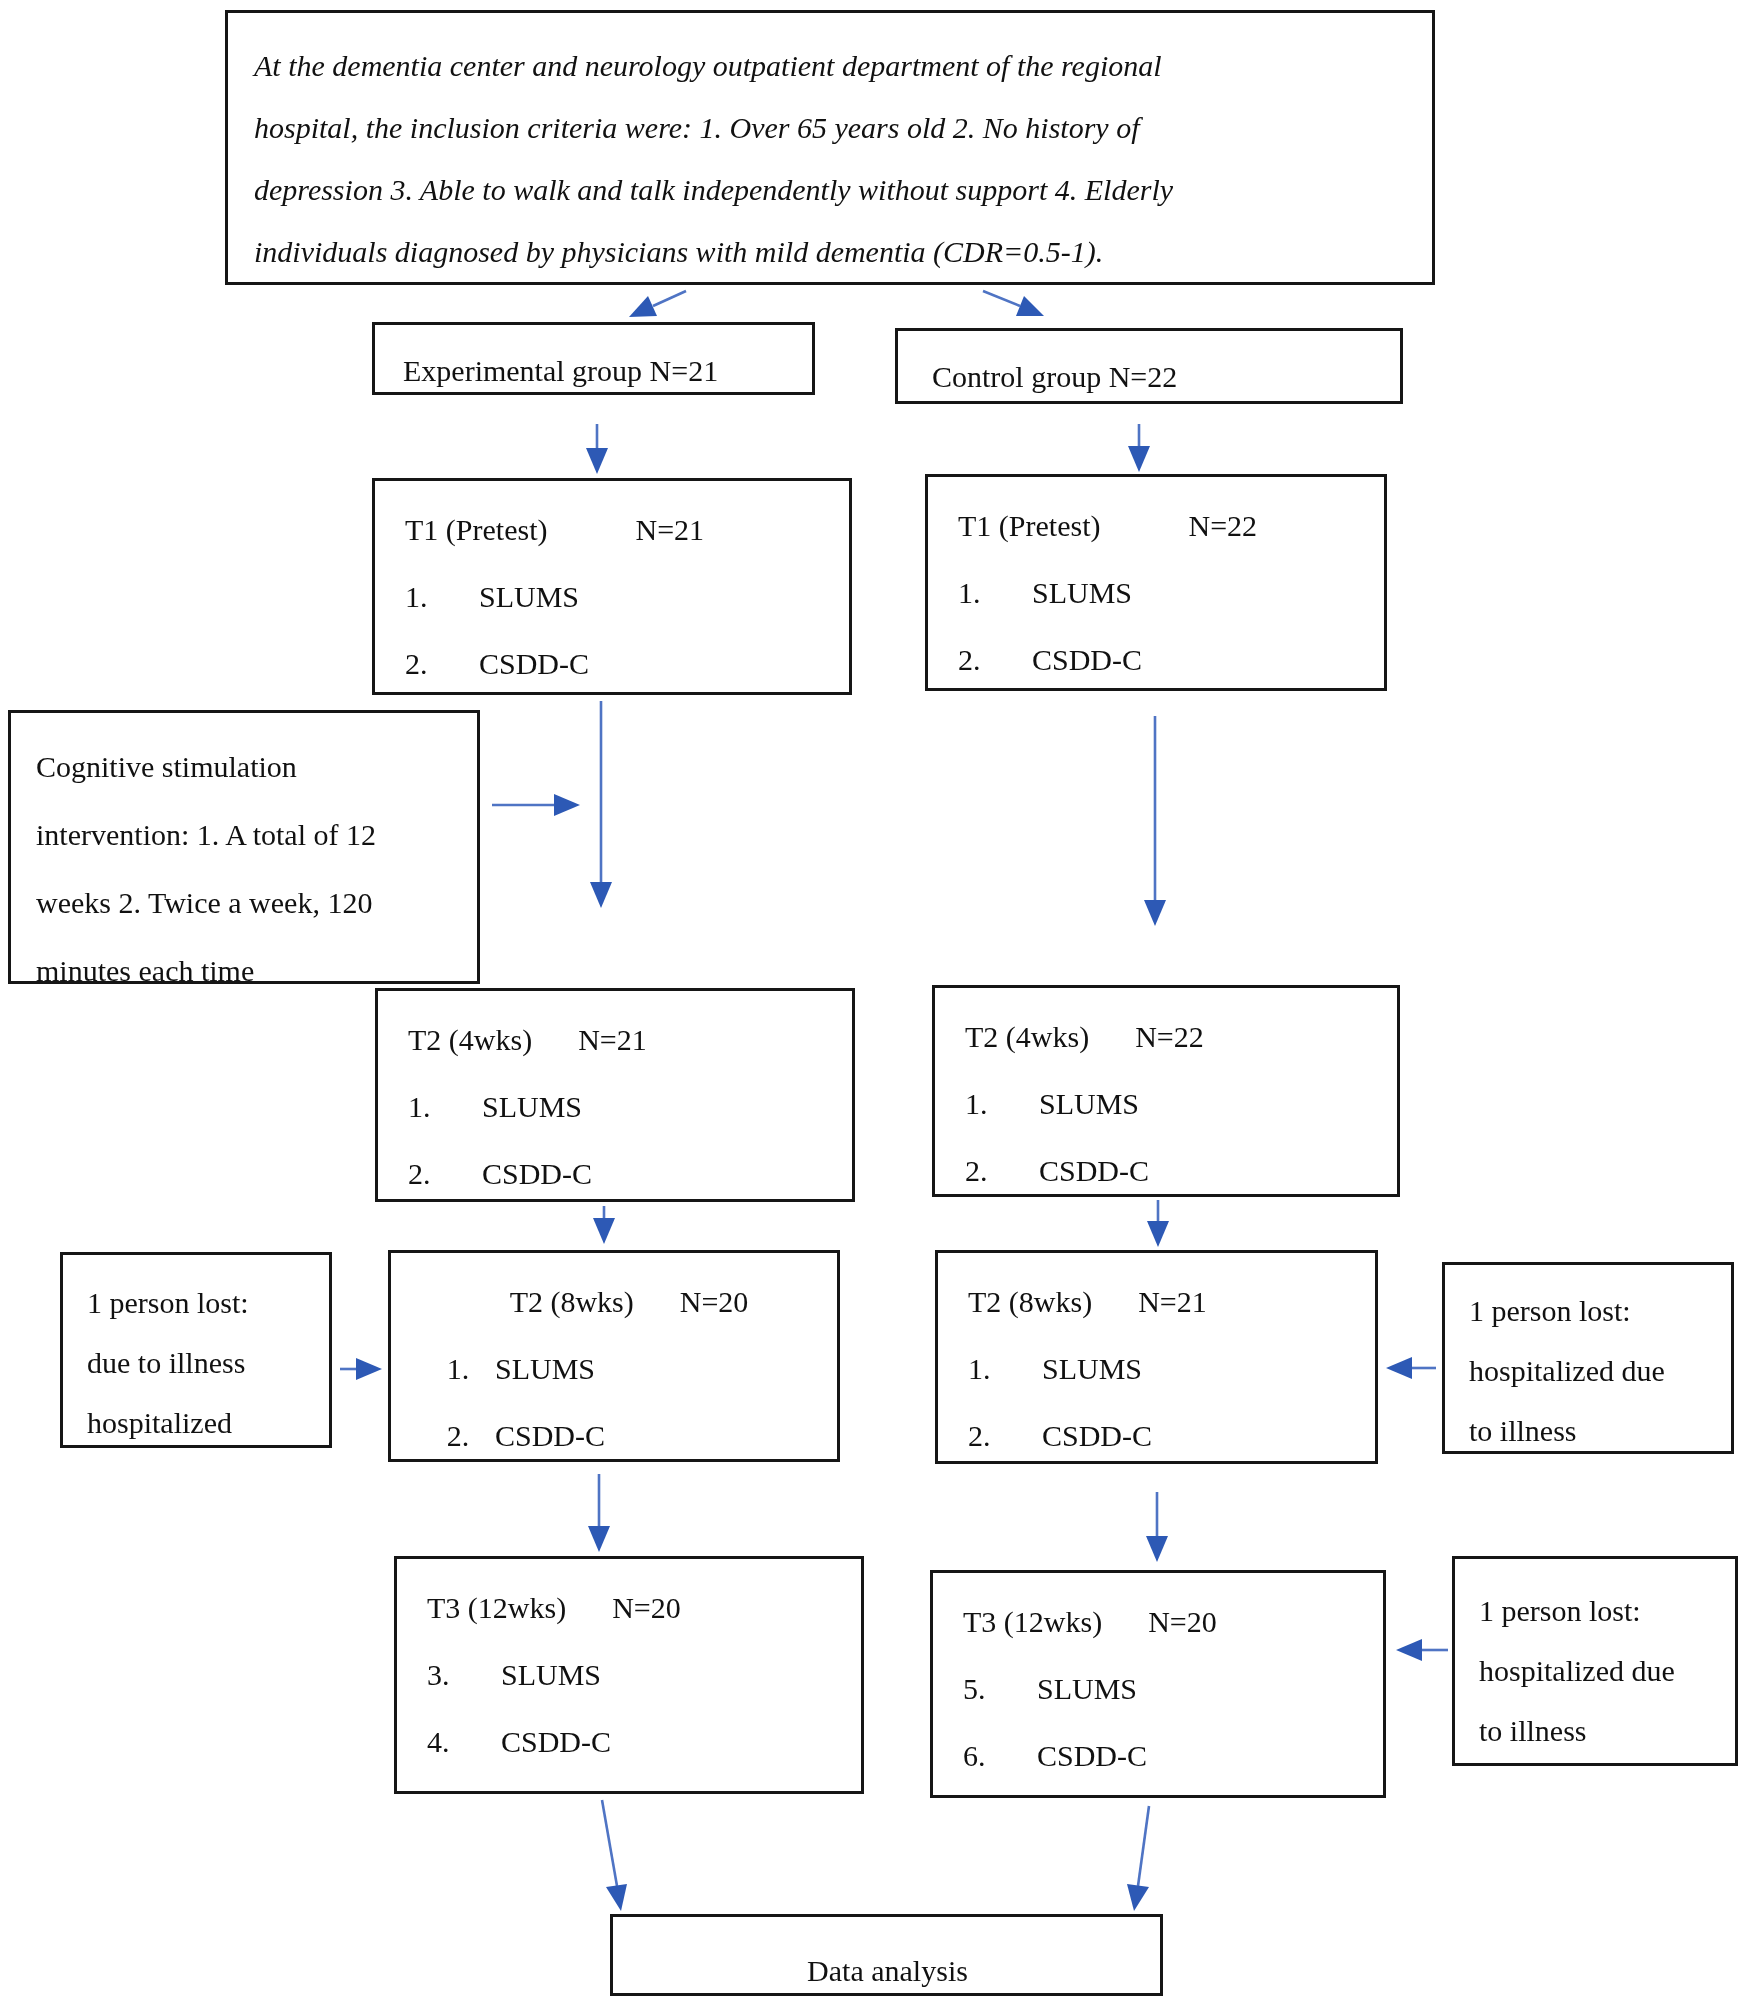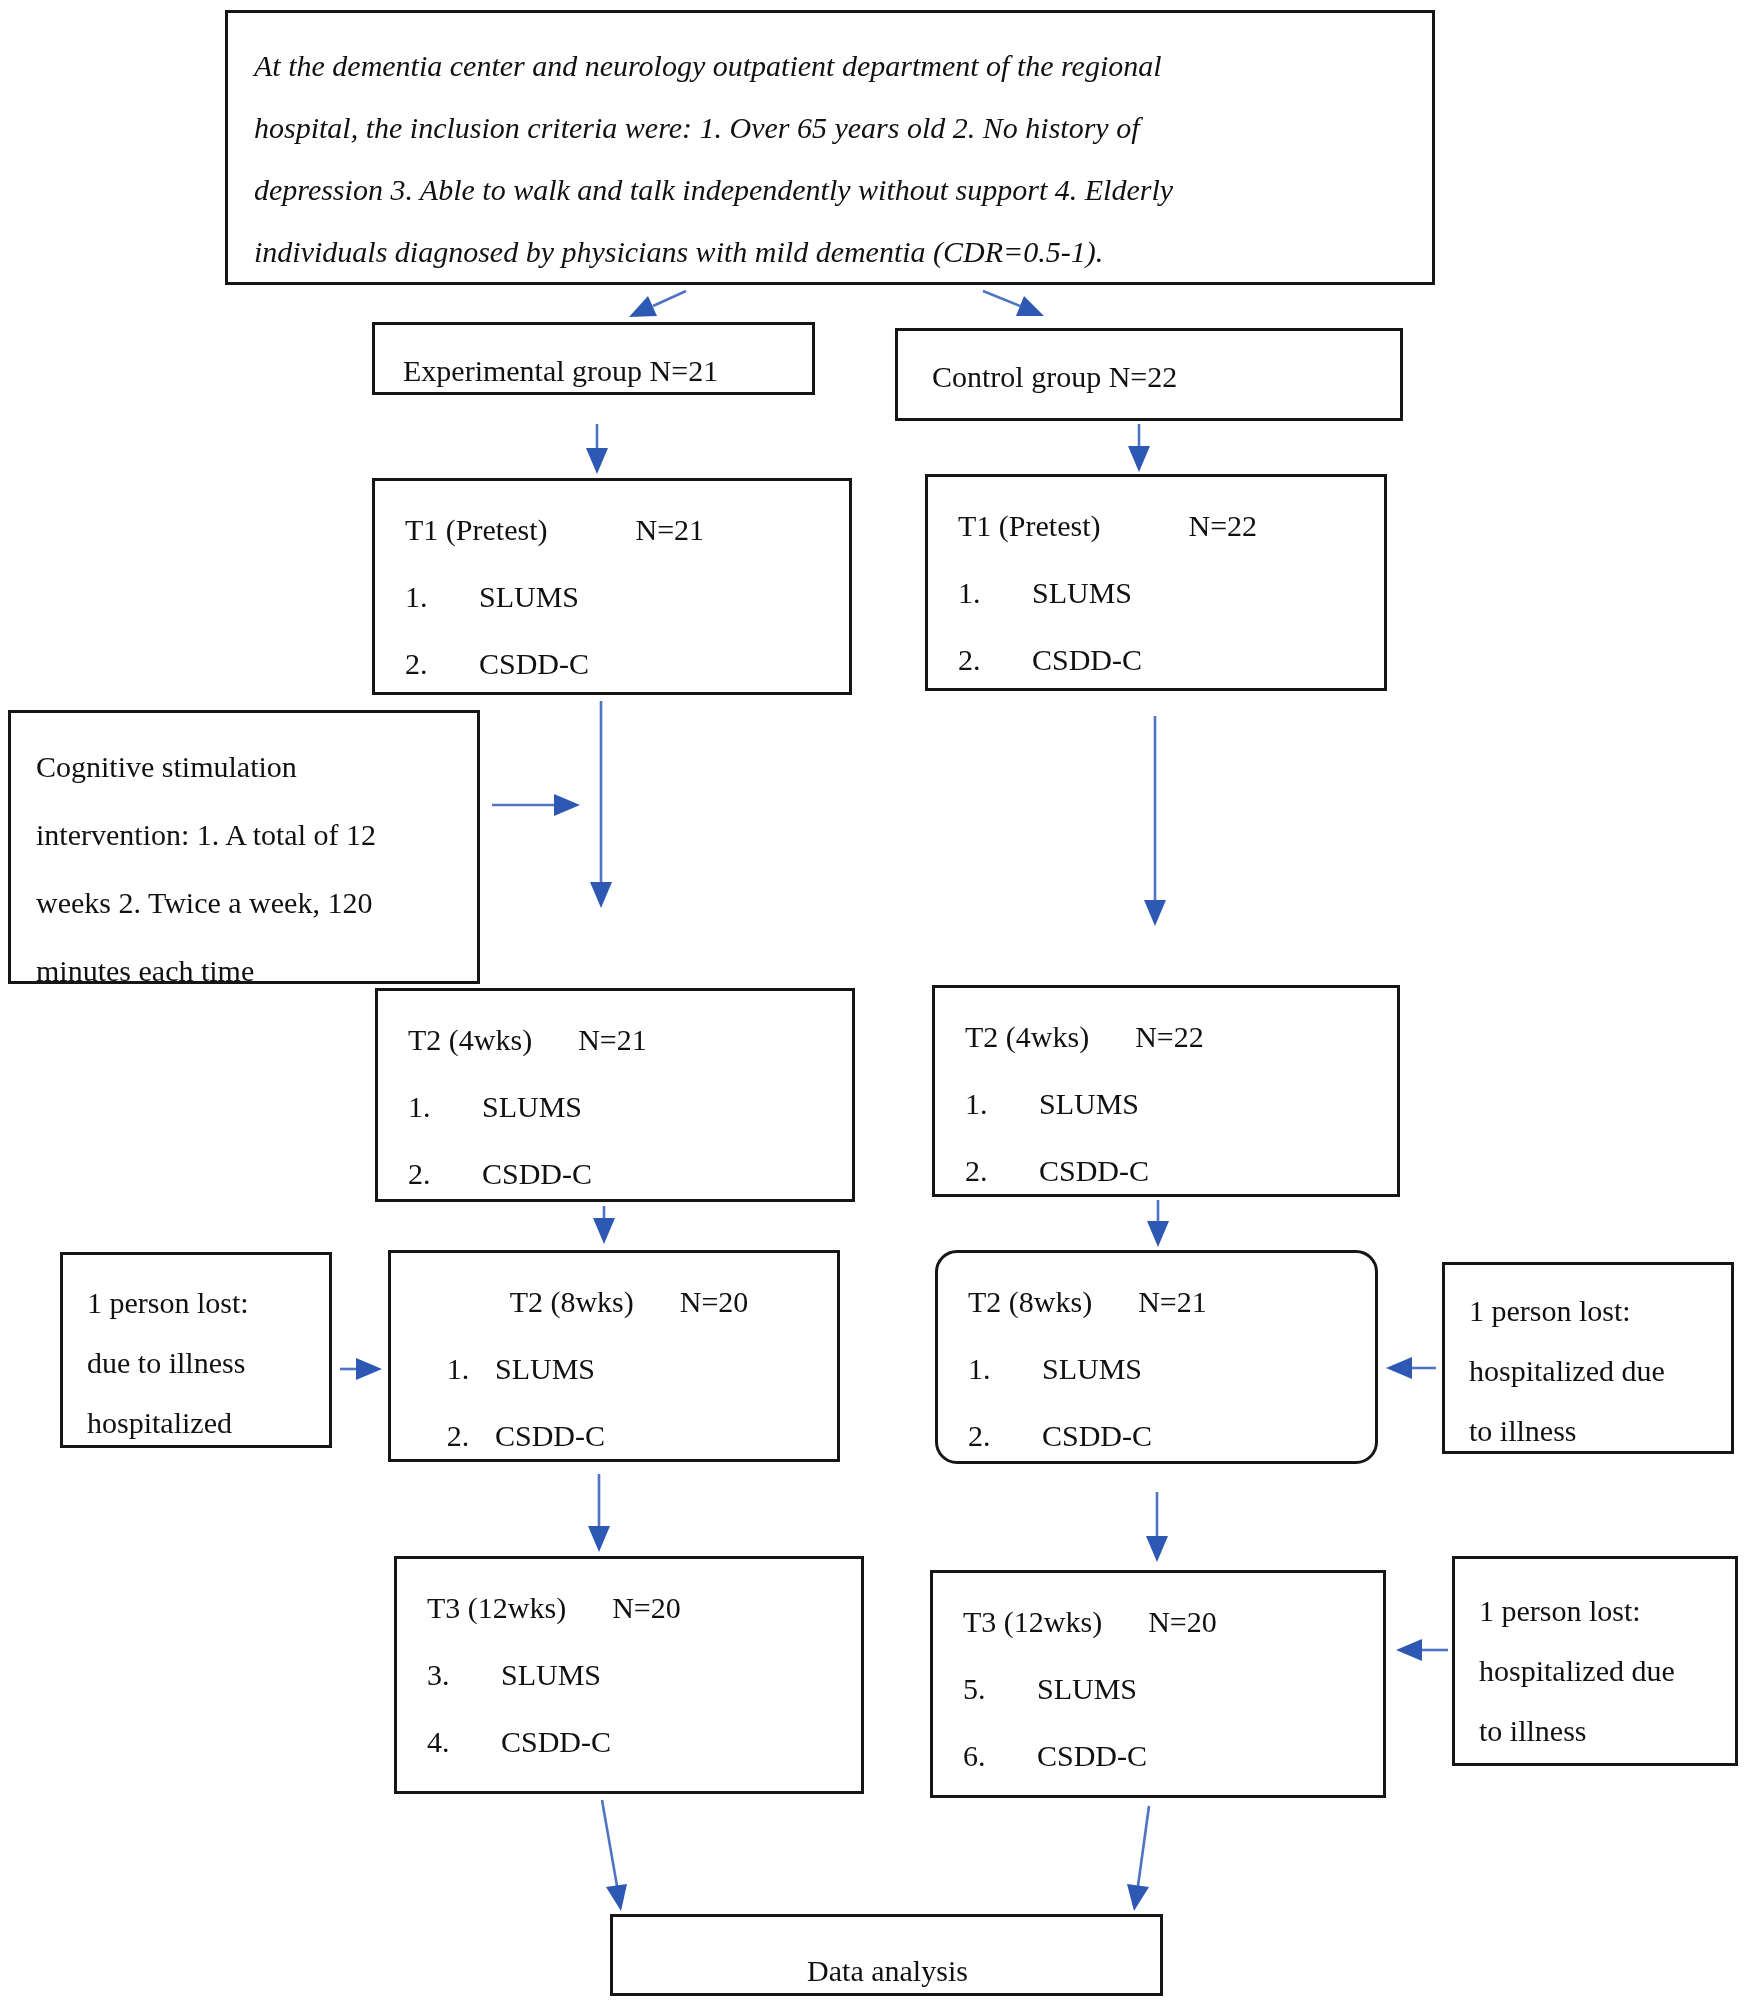--- a/index.html
+++ b/index.html
@@ -26,38 +26,38 @@
   
   .inclusion {
     left: 225px; top: 10px; width: 1210px; height: 275px;
     padding: 22px 30px 0 26px;
     font-style: italic;
   }
   .inclusion .tline { line-height: 62px; white-space: nowrap; }
 
   
   .grp-exp  { left: 372px; top: 322px; width: 443px; height: 73px; }
-  .grp-ctrl { left: 895px; top: 328px; width: 508px; height: 93px; }
+  .grp-ctrl { left: 895px; top: 328px; width: 508px; height: 76px; }
   .grp-label { display: block; padding-left: 28px; line-height: 92px; white-space: nowrap; }
   .grp-ctrl .grp-label { padding-left: 34px; }
 
   
   .stagebox { padding: 15px 0 0 30px; }
   .stagebox .row { line-height: 67px; white-space: nowrap; }
   .n-wide   { display: inline-block; margin-left: 88px; }
   .n-narrow { display: inline-block; margin-left: 46px; }
   .li { display: flex; }
   .li .num { width: 74px; flex: 0 0 74px; }
 
   .t1-exp  { left: 372px; top: 478px;  width: 480px; height: 217px; }
   .t1-ctrl { left: 925px; top: 474px;  width: 462px; height: 217px; }
   .t2a-exp { left: 375px; top: 988px;  width: 480px; height: 214px; }
   .t2a-ctrl{ left: 932px; top: 985px;  width: 468px; height: 212px; }
   .t2b-exp { left: 388px; top: 1250px; width: 452px; height: 212px; text-align: center; }
-  .t2b-ctrl{ left: 935px; top: 1250px; width: 443px; height: 214px; border-radius: 22px; }
+  .t2b-ctrl{ left: 935px; top: 1250px; width: 443px; height: 214px; }
   .t3-exp  { left: 394px; top: 1556px; width: 470px; height: 238px; }
   .t3-ctrl { left: 930px; top: 1570px; width: 456px; height: 228px; }
 
   
   .cog { left: 8px; top: 710px; width: 472px; height: 274px; padding: 20px 0 0 25px; }
   .cog .tline { line-height: 68px; white-space: nowrap; }
 
   
   .lostbox .tline { line-height: 60px; white-space: nowrap; }
   .lost1 { left: 60px;   top: 1252px; width: 272px; height: 196px; padding: 18px 0 0 24px; }

